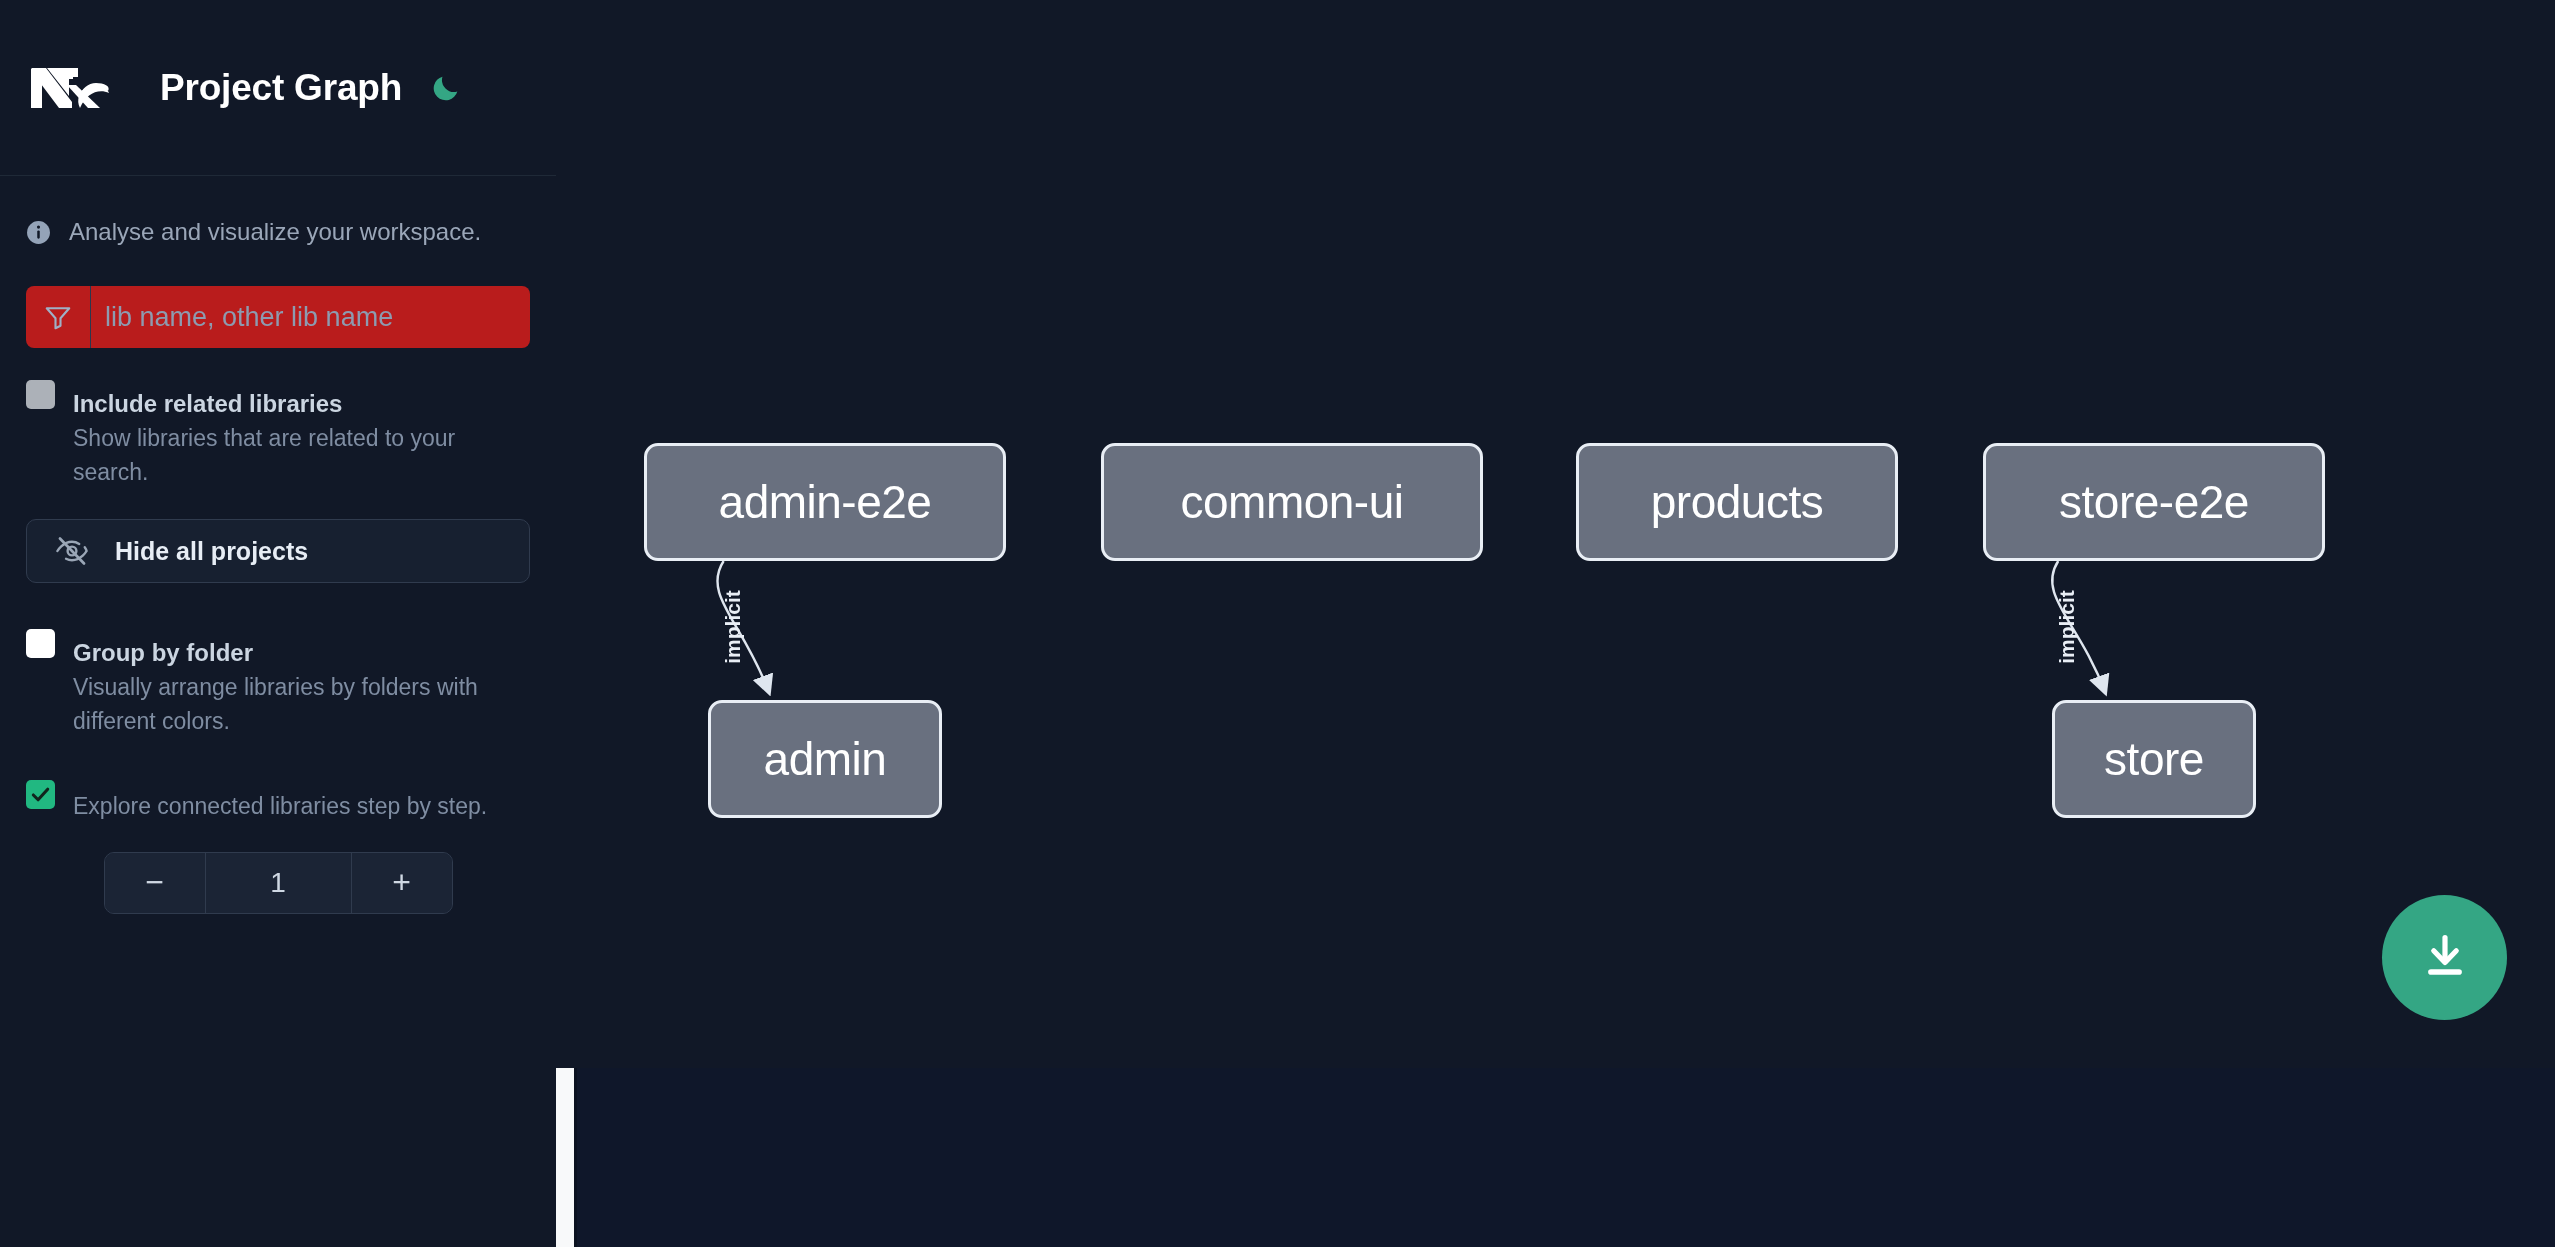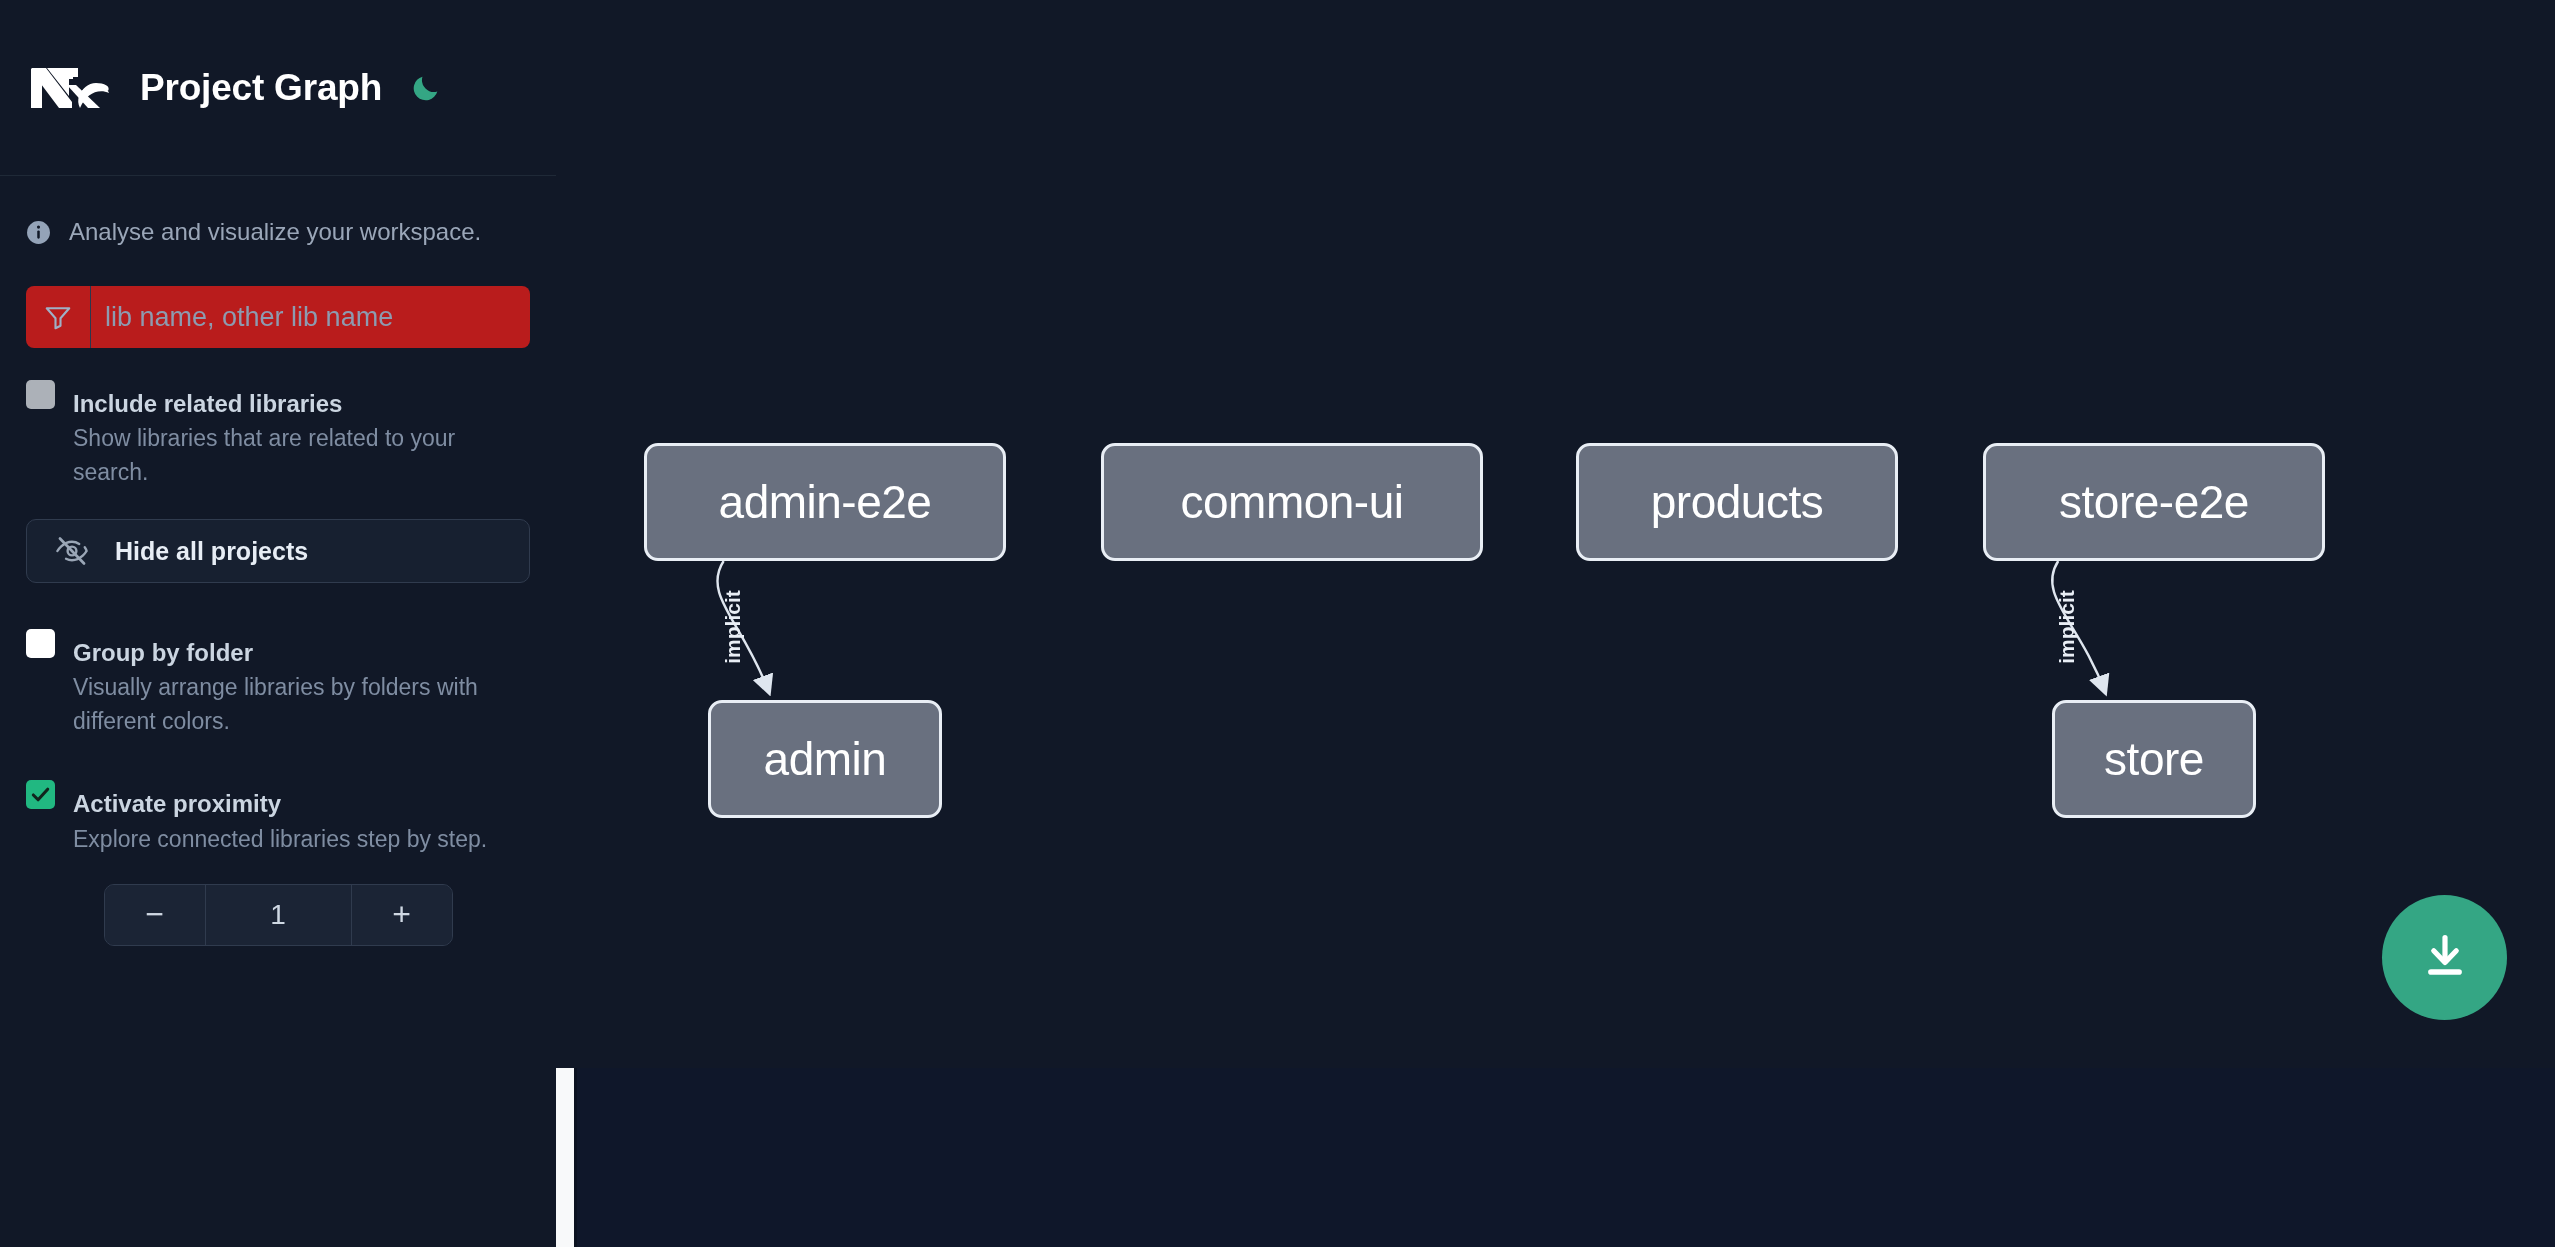--- a/index.html
+++ b/index.html
@@ -24,21 +24,21 @@
     display: flex; align-items: center;
     padding: 0 0 0 26px;
     border-bottom: 1px solid #1f2937;
   }
   .nx-logo { width: 98px; height: 60px; flex: 0 0 auto; }
   .app-title {
     color: #ffffff;
     font-size: 37px;
     font-weight: 700;
     letter-spacing: -0.2px;
-    margin-left: 16px;
+    margin-left: 36px;
     white-space: nowrap;
   }
   .theme-toggle {
     margin-left: 24px; width: 40px; height: 40px;
     display: flex; align-items: center; justify-content: center;
     cursor: pointer;
   }
 
   .tagline-row {
     display: flex; align-items: center;
@@ -288,21 +288,20 @@
       </span>
     </div>
 
     <div class="check-row" style="padding-top:38px;">
       <span class="cbox green">
         <svg viewBox="0 0 24 24" width="23" height="23" aria-hidden="true">
           <path d="M4.5 12.5l5 5 10-11" fill="none" stroke="#11241d" stroke-width="3.2" stroke-linecap="round" stroke-linejoin="round"></path>
         </svg>
       </span>
       <span class="check-texts">
-        <div class="check-label">Activate proximity</div>
         <div class="check-desc">Explore connected libraries step by step.</div>
       </span>
     </div>
 
     <div class="stepper-wrap">
       <div class="stepper">
         <button class="step-btn minus">−</button>
         <span class="step-val">1</span>
         <button class="step-btn plus">+</button>
       </div>

